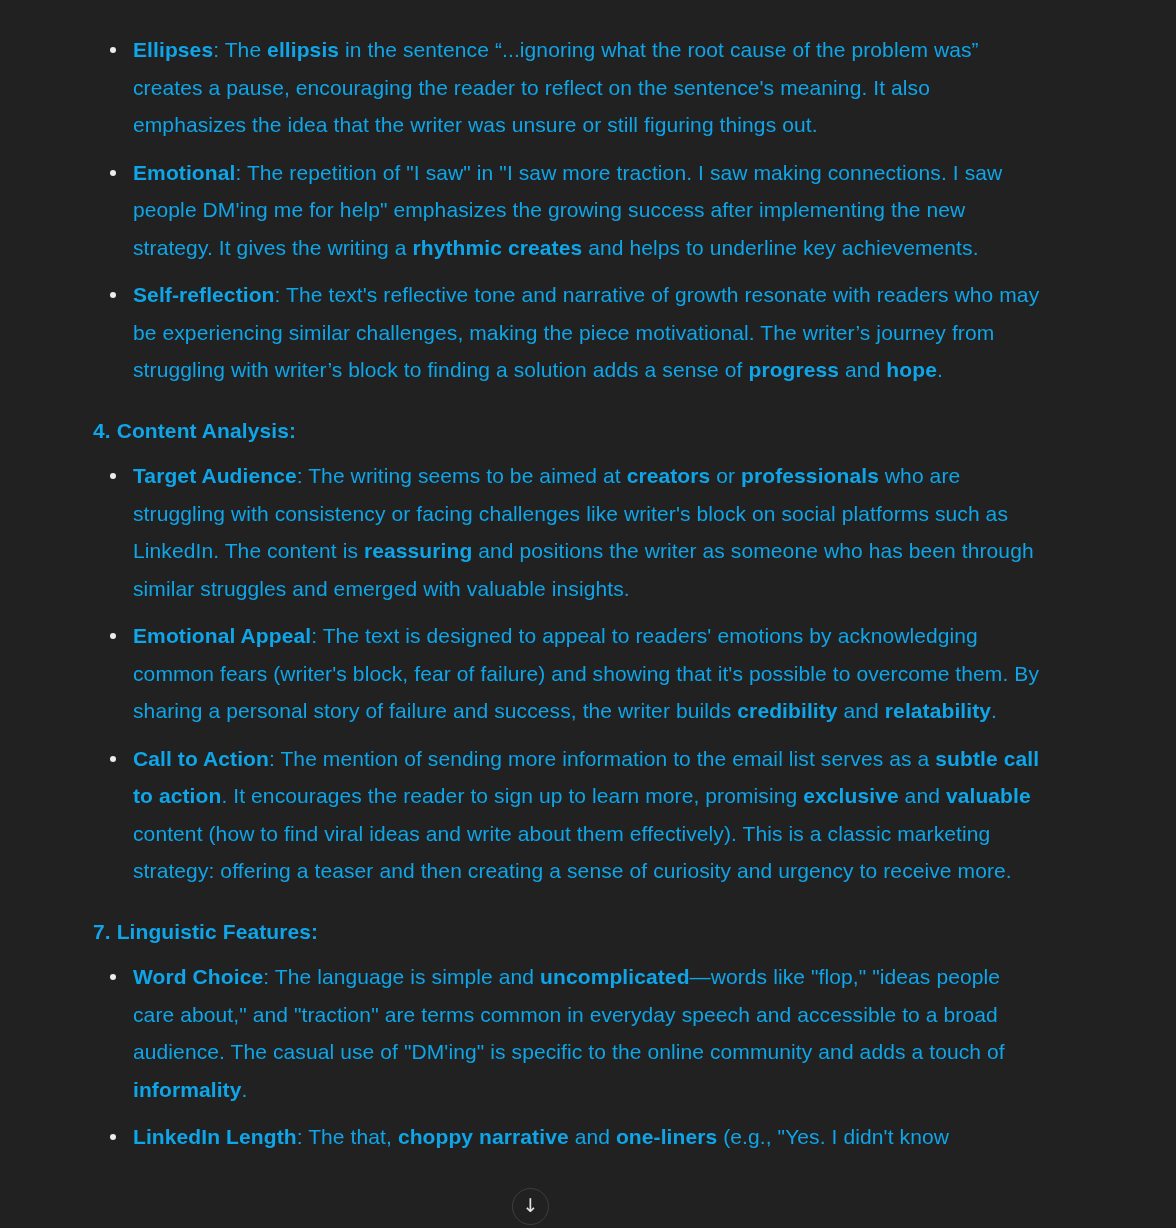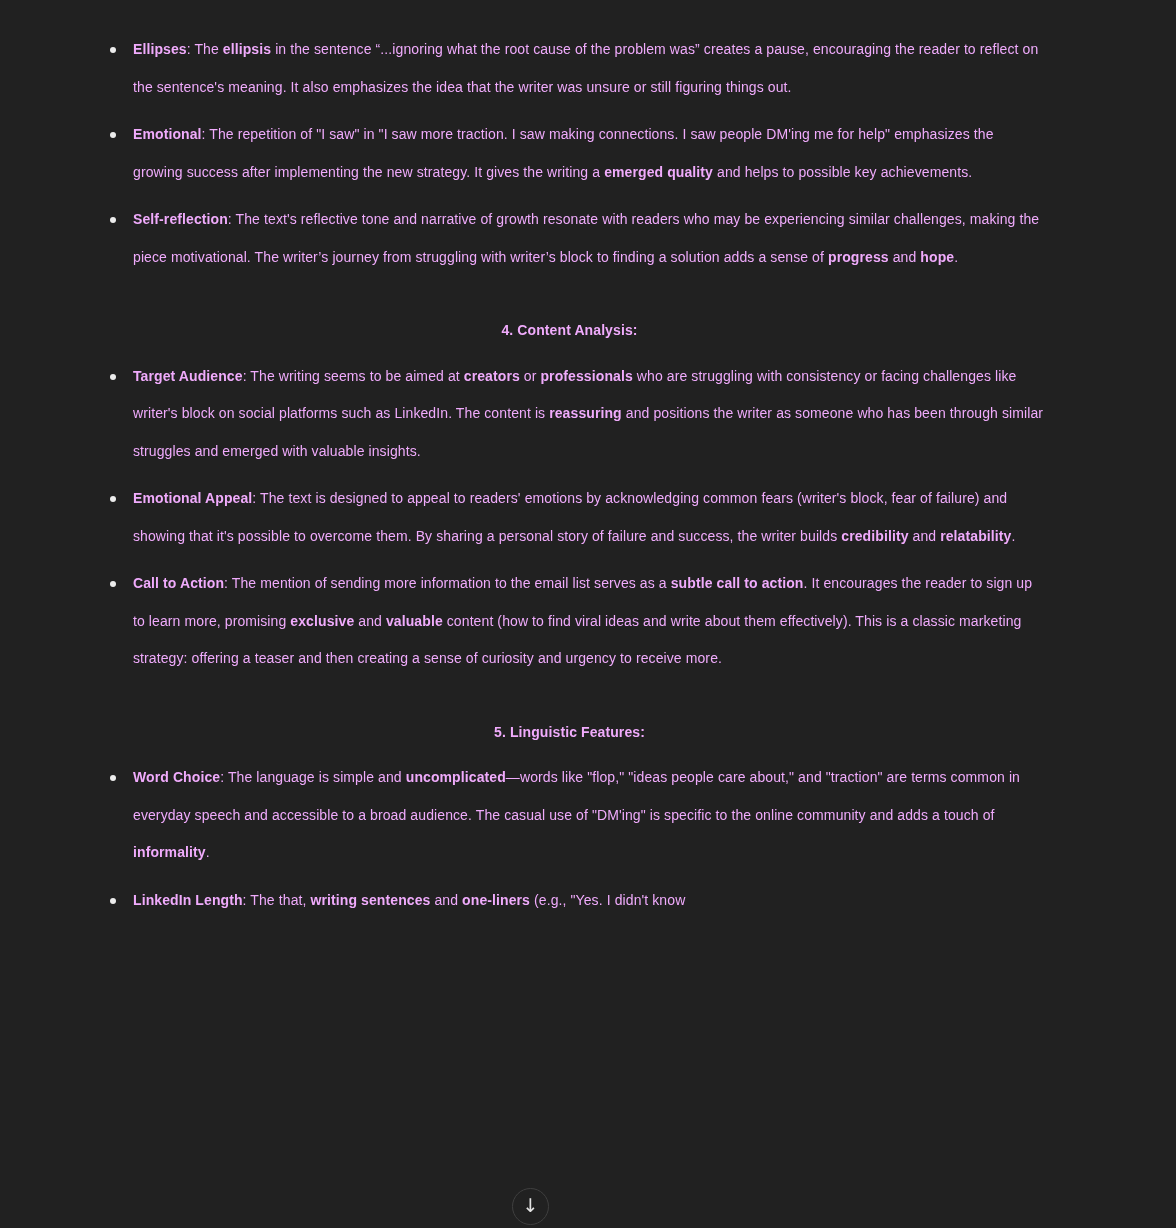--- a/index.html
+++ b/index.html
@@ -10,23 +10,23 @@
     position: relative;
     overflow: hidden;
     background: #212121;
     font-family: "Liberation Sans", "DejaVu Sans", sans-serif;
   }
   .chat {
     position: absolute;
     left: 93px;
     top: 31px;
     width: 953px;
-    font-size: 14px;
+    font-size: 21px;
     line-height: 37.5px;
-    color: #f0abfc;
+    color: #0ea5e9;
     letter-spacing: 0.1px;
   }
   .chat ul {
     list-style: none;
     margin: 0;
     padding: 0 0 0 40px;
   }
   .chat li { position: relative; }
   .chat li + li { margin-top: 10px; }
   .chat li::before {
@@ -34,22 +34,21 @@
     position: absolute;
     left: -23px;
     top: 16px;
     width: 6px;
     height: 6px;
     border-radius: 50%;
     background: #ececec;
   }
   .section-heading {
     font-weight: 700;
-    margin: 36px 0 8px 0;
-    text-align: center;
+    margin: 23px 0 8px 0;
   }
   .bold { font-weight: 700; }
   .reg  { font-weight: 400; }
   .scroll-btn {
     position: absolute;
     left: 512px;
     top: 1188px;
     width: 37px;
     height: 37px;
     border-radius: 50%;
@@ -70,36 +69,36 @@
     transform: translateY(-1px);
   }
 </style>
 </head>
 <body>
 
 <main class="chat">
 
   <ul>
     <li><span class="bold">Ellipses</span><span class="reg">: The </span><span class="bold">ellipsis</span><span class="reg"> in the sentence “...ignoring what the root cause of the problem was” creates a pause, encouraging the reader to reflect on the sentence's meaning. It also emphasizes the idea that the writer was unsure or still figuring things out.</span></li>
-    <li><span class="bold">Emotional</span><span class="reg">: The repetition of "I saw" in "I saw more traction. I saw making connections. I saw people DM'ing me for help" emphasizes the growing success after implementing the new strategy. It gives the writing a </span><span class="bold">emerged quality</span><span class="reg"> and helps to possible key achievements.</span></li>
+    <li><span class="bold">Emotional</span><span class="reg">: The repetition of "I saw" in "I saw more traction. I saw making connections. I saw people DM'ing me for help" emphasizes the growing success after implementing the new strategy. It gives the writing a </span><span class="bold">rhythmic creates</span><span class="reg"> and helps to underline key achievements.</span></li>
     <li><span class="bold">Self-reflection</span><span class="reg">: The text's reflective tone and narrative of growth resonate with readers who may be experiencing similar challenges, making the piece motivational. The writer’s journey from struggling with writer’s block to finding a solution adds a sense of </span><span class="bold">progress</span><span class="reg"> and </span><span class="bold">hope</span><span class="reg">.</span></li>
   </ul>
 
   <p class="section-heading">4. Content Analysis:</p>
 
   <ul>
     <li><span class="bold">Target Audience</span><span class="reg">: The writing seems to be aimed at </span><span class="bold">creators</span><span class="reg"> or </span><span class="bold">professionals</span><span class="reg"> who are struggling with consistency or facing challenges like writer's block on social platforms such as LinkedIn. The content is </span><span class="bold">reassuring</span><span class="reg"> and positions the writer as someone who has been through similar struggles and emerged with valuable insights.</span></li>
     <li><span class="bold">Emotional Appeal</span><span class="reg">: The text is designed to appeal to readers' emotions by acknowledging common fears (writer's block, fear of failure) and showing that it's possible to overcome them. By sharing a personal story of failure and success, the writer builds </span><span class="bold">credibility</span><span class="reg"> and </span><span class="bold">relatability</span><span class="reg">.</span></li>
     <li><span class="bold">Call to Action</span><span class="reg">: The mention of sending more information to the email list serves as a </span><span class="bold">subtle call to action</span><span class="reg">. It encourages the reader to sign up to learn more, promising </span><span class="bold">exclusive</span><span class="reg"> and </span><span class="bold">valuable</span><span class="reg"> content (how to find viral ideas and write about them effectively). This is a classic marketing strategy: offering a teaser and then creating a sense of curiosity and urgency to receive more.</span></li>
   </ul>
 
-  <p class="section-heading">5. Linguistic Features:</p>
+  <p class="section-heading">7. Linguistic Features:</p>
 
   <ul>
     <li><span class="bold">Word Choice</span><span class="reg">: The language is simple and </span><span class="bold">uncomplicated</span><span class="reg">—words like "flop," "ideas people care about," and "traction" are terms common in everyday speech and accessible to a broad audience. The casual use of "DM'ing" is specific to the online community and adds a touch of </span><span class="bold">informality</span><span class="reg">.</span></li>
-    <li><span class="bold">LinkedIn Length</span><span class="reg">: The that, </span><span class="bold">writing sentences</span><span class="reg"> and </span><span class="bold">one-liners</span><span class="reg"> (e.g., "Yes. I didn't know</span></li>
+    <li><span class="bold">LinkedIn Length</span><span class="reg">: The that, </span><span class="bold">choppy narrative</span><span class="reg"> and </span><span class="bold">one-liners</span><span class="reg"> (e.g., "Yes. I didn't know</span></li>
   </ul>
 
 </main>
 
 <button class="scroll-btn">
   <span class="arrow">↓</span>
 </button>
 
 </body></html>

